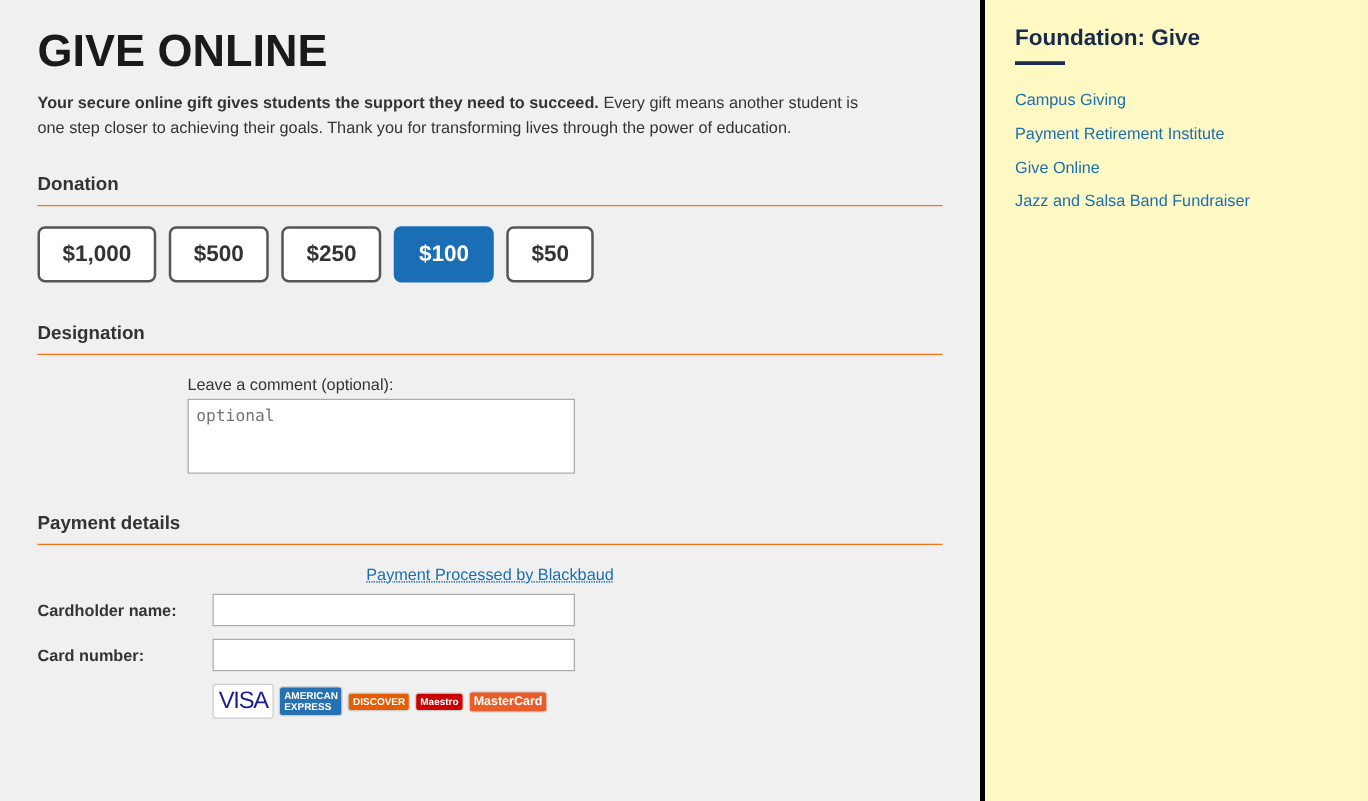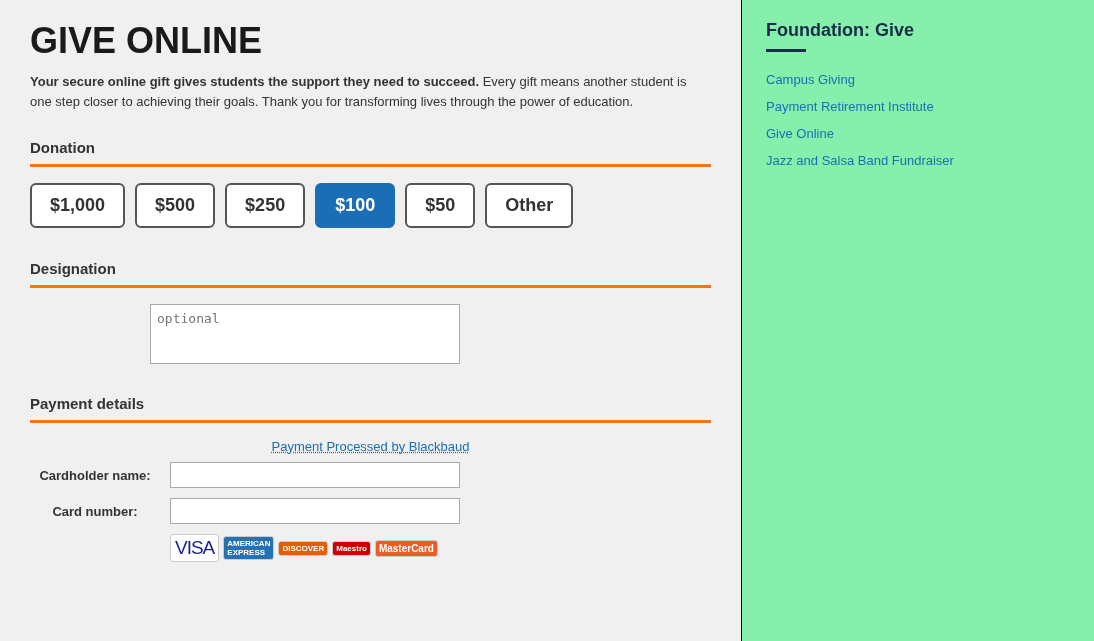--- a/index.html
+++ b/index.html
@@ -13,24 +13,24 @@
       display: flex;
       width: 1094px;
       min-height: 641px;
     }
     .main-content {
       flex: 1;
       background: #f0f0f0;
       padding: 20px 30px 20px 30px;
     }
     .sidebar {
-      width: 353px;
-      background: #86efac;
+      width: 310px;
+      background: #fef9c3;
       padding: 20px 24px;
-      border-left: 1px solid #000000;
+      border-left: 4px solid #000000;
     }
     h1.page-title {
       font-size: 36px;
       font-weight: 900;
       color: #1a1a1a;
       margin-bottom: 10px;
     }
     .intro-text {
       font-size: 13px;
       line-height: 1.5;
@@ -42,21 +42,21 @@
     }
     .section-block {
       background: #f0f0f0;
       margin-bottom: 0;
     }
     .section-header {
       font-size: 15px;
       font-weight: bold;
       color: #333;
       padding: 8px 0;
-      border-bottom: 3px solid #f97316;
+      border-bottom: 1px solid #f97316;
       margin-bottom: 16px;
     }
     .donation-buttons {
       display: flex;
       gap: 10px;
       flex-wrap: wrap;
       margin-bottom: 24px;
     }
     .donation-btn {
       border: 2px solid #555;
@@ -130,21 +130,21 @@
       cursor: pointer;
     }
     .payment-row {
       display: flex;
       align-items: center;
       margin-bottom: 10px;
     }
     .payment-row label {
       font-weight: bold;
       min-width: 130px;
-      text-align: center;
+      text-align: left;
       margin-right: 10px;
       font-size: 13px;
     }
     .payment-input {
       width: 290px;
       height: 26px;
       border: 1px solid #aaa;
       padding: 2px 6px;
       font-size: 13px;
       background: #fff;
@@ -218,29 +218,29 @@
     </p>
 
     <div class="section-block">
       <div class="section-header">Donation</div>
       <div class="donation-buttons">
         <button class="donation-btn">$1,000</button>
         <button class="donation-btn">$500</button>
         <button class="donation-btn">$250</button>
         <button class="donation-btn active">$100</button>
         <button class="donation-btn">$50</button>
-        <button class="donation-btn">Other</button>
       </div>
     </div>
 
     <div class="designation-section">
       <div class="section-header">Designation</div>
 
 
       <div class="comment-block">
+        <label>Leave a comment (optional):</label>
         <textarea class="comment-textarea" placeholder="optional" style=""></textarea>
       </div>
     </div>
 
     <div class="payment-section">
       <div class="section-header">Payment details</div>
 
       <a class="payment-processed-link">Payment Processed by Blackbaud</a>
 
       <div class="payment-row">

